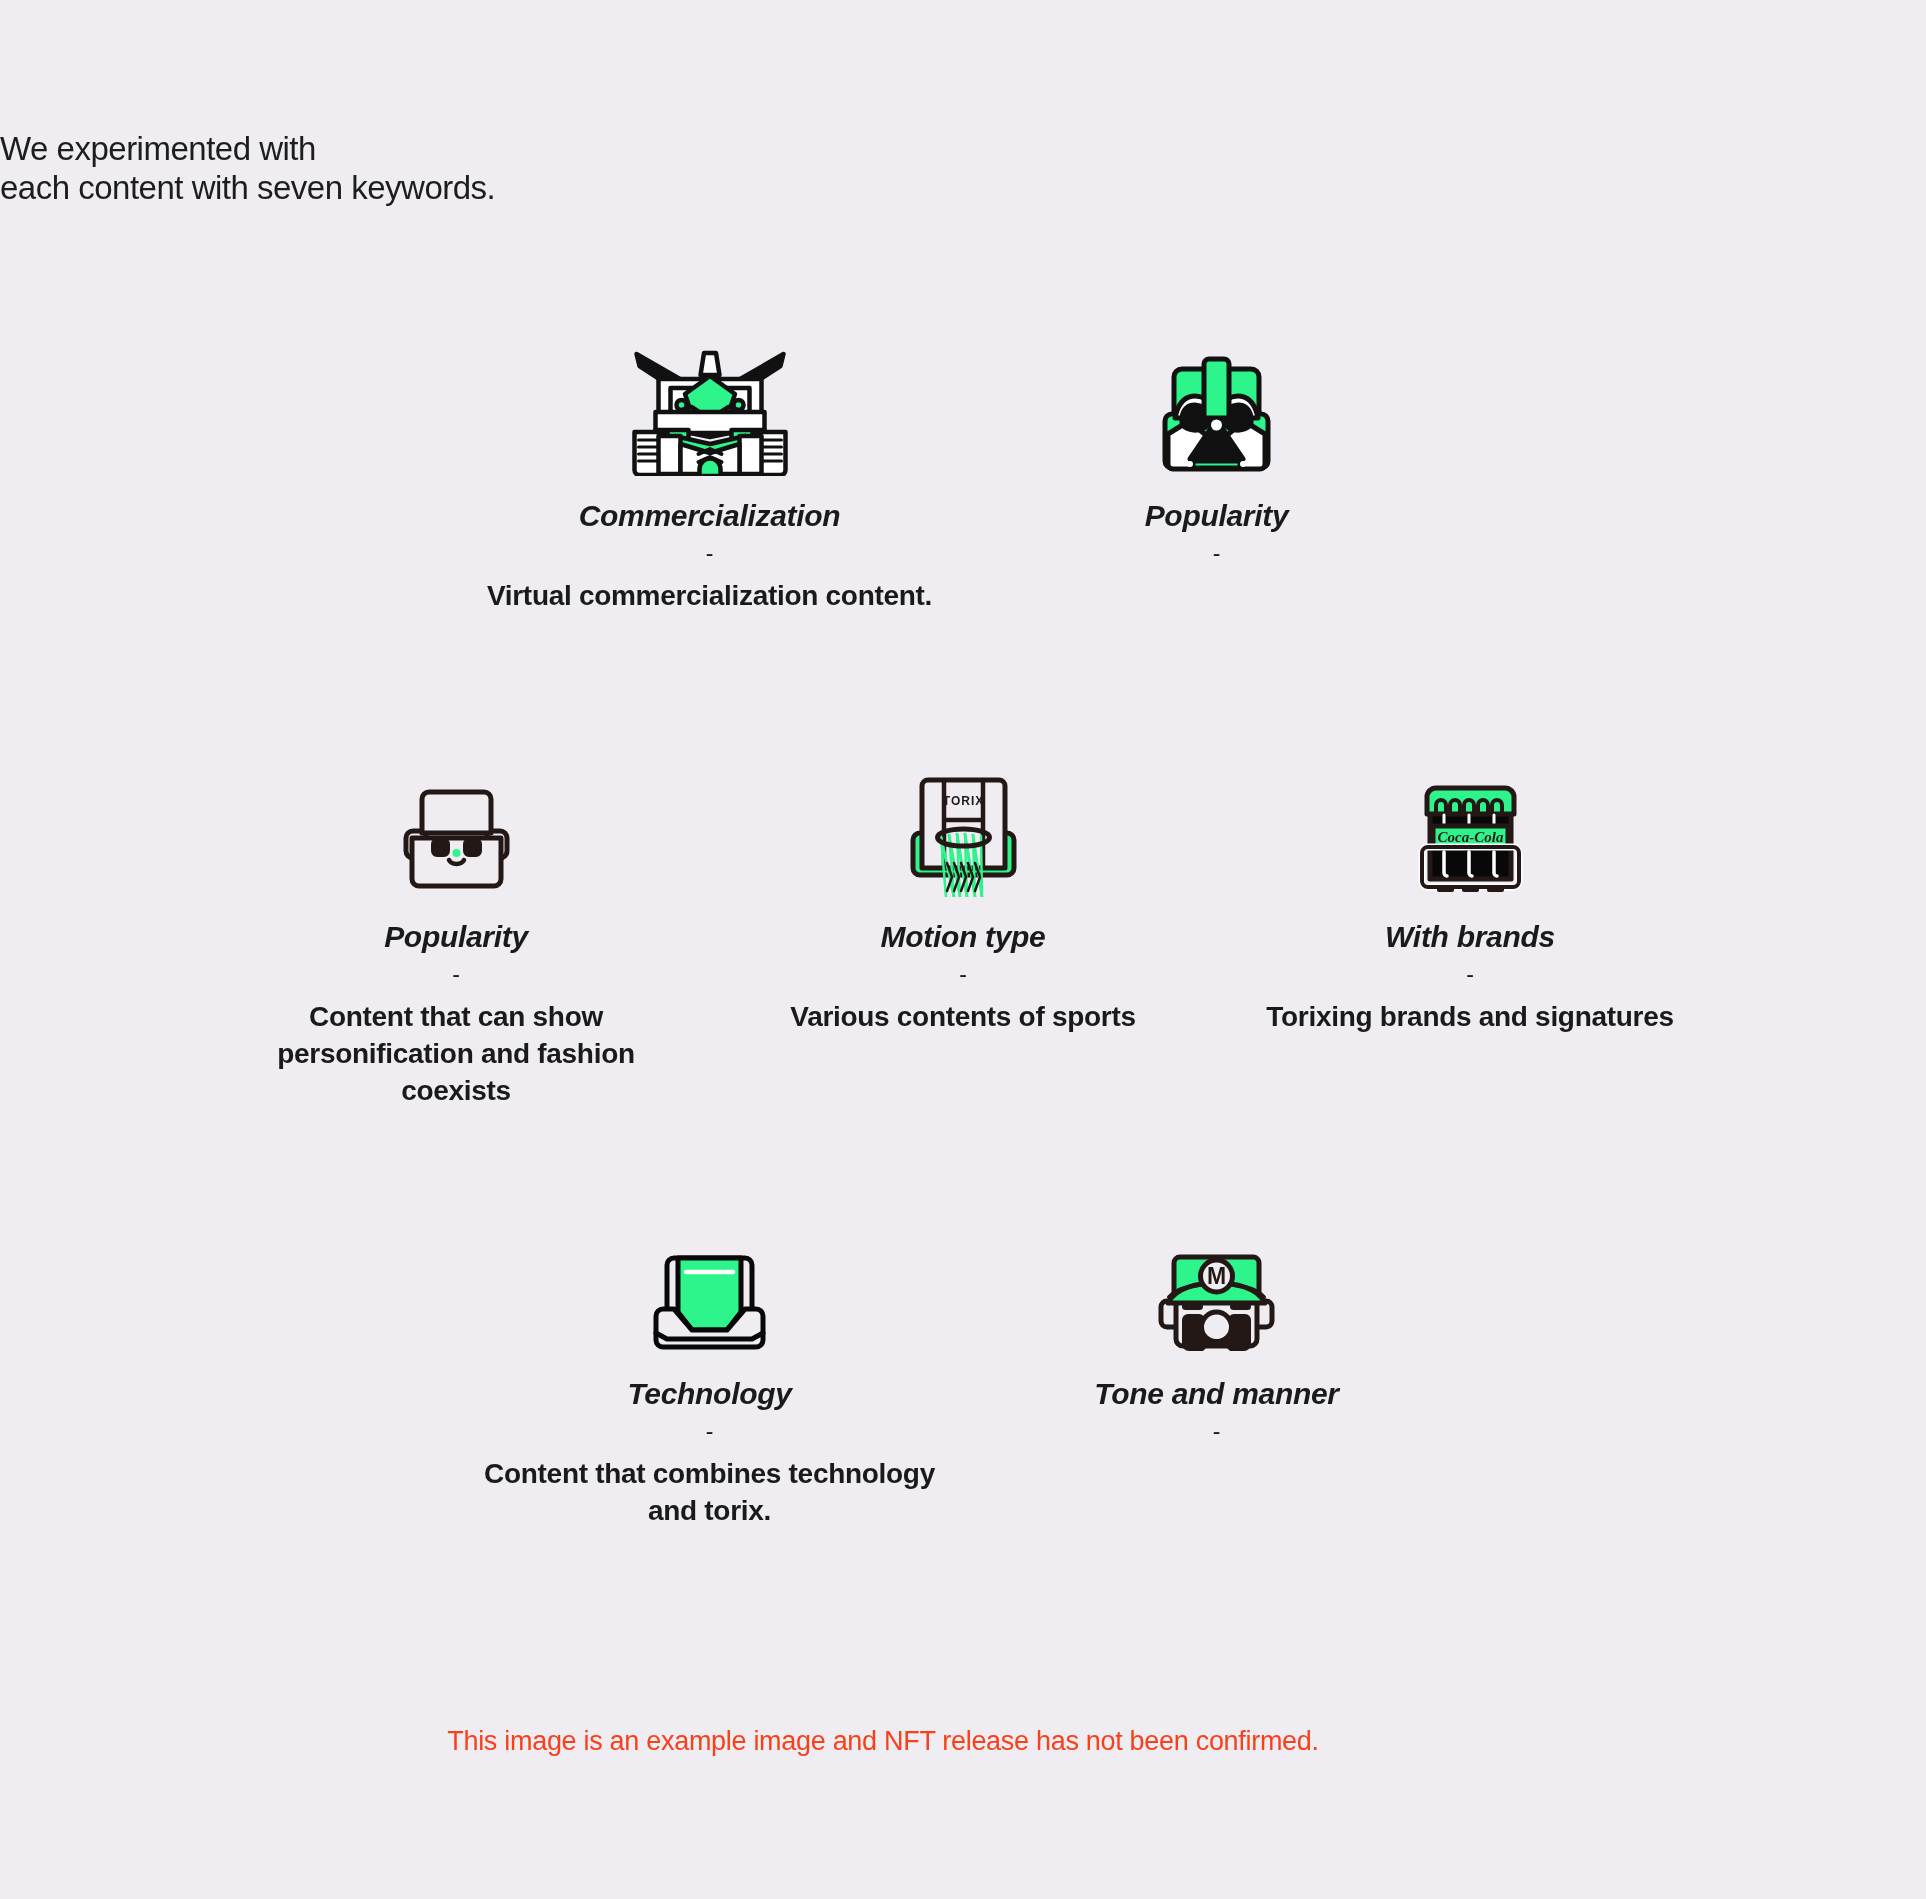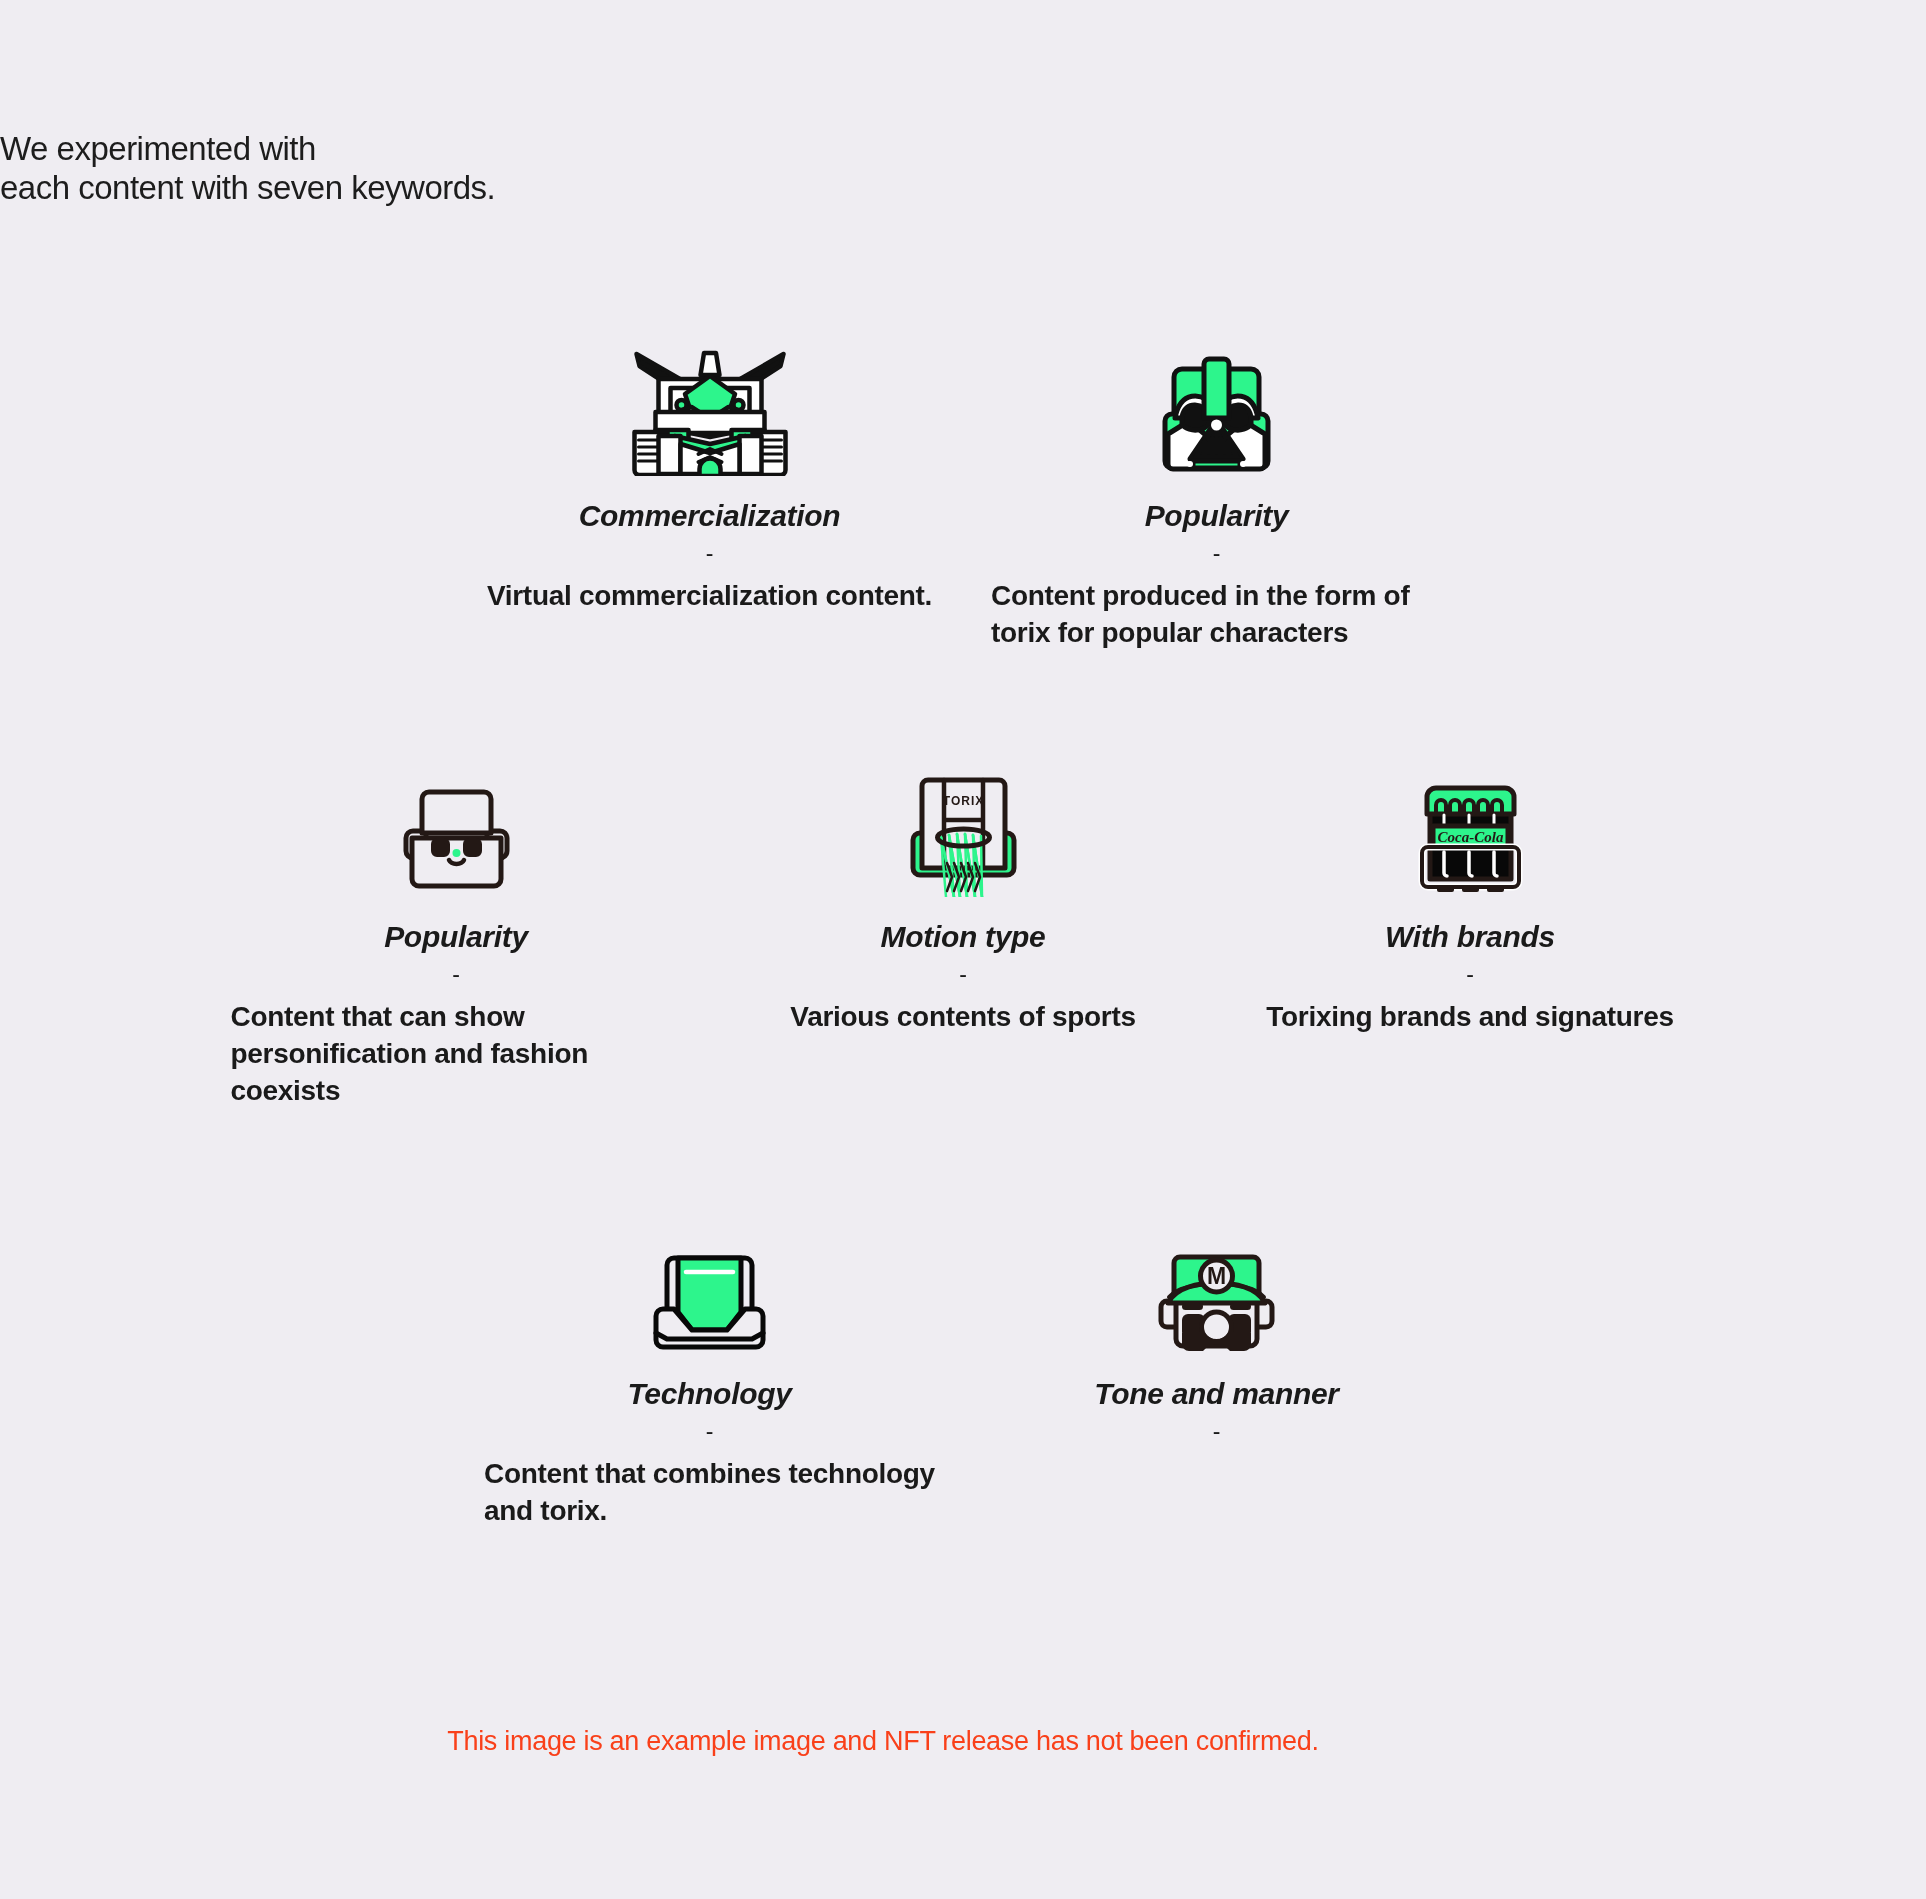--- a/index.html
+++ b/index.html
@@ -49,21 +49,21 @@
   }
   .row-1 { top: 331px; }
   .row-2 { top: 752px; }
   .row-3 { top: 1209px; }
 
   .cell {
     width: 507px;
     display: flex;
     flex-direction: column;
     align-items: center;
-    text-align: left;
+    text-align: center;
   }
 
   .icon-wrap {
     height: 145px;
     display: flex;
     align-items: flex-end;
     justify-content: center;
   }
 
   .cell-title {
@@ -203,21 +203,20 @@
             </g>
 
             <path d="M78 230 h94 v14 H78 Z" fill="#2df58c"></path>
             <circle cx="72" cy="236" r="6" fill="#ffffff" stroke="none"></circle>
             <circle cx="178" cy="236" r="6" fill="#ffffff" stroke="none"></circle>
           </g>
         </svg>
       </div>
       <div class="cell-title">Popularity</div>
       <div class="cell-sep">-</div>
-      <div class="cell-desc">Content produced in the form of torix for popular characters</div>
     </div>
 
   </div>
 
   <div class="row row-2">
 
     <div class="cell">
       <div class="icon-wrap">
         <svg width="125" height="115" viewBox="0 0 250 230">
           <g stroke="#231815" stroke-width="10" stroke-linejoin="round" stroke-linecap="round" fill="#efedf2">

